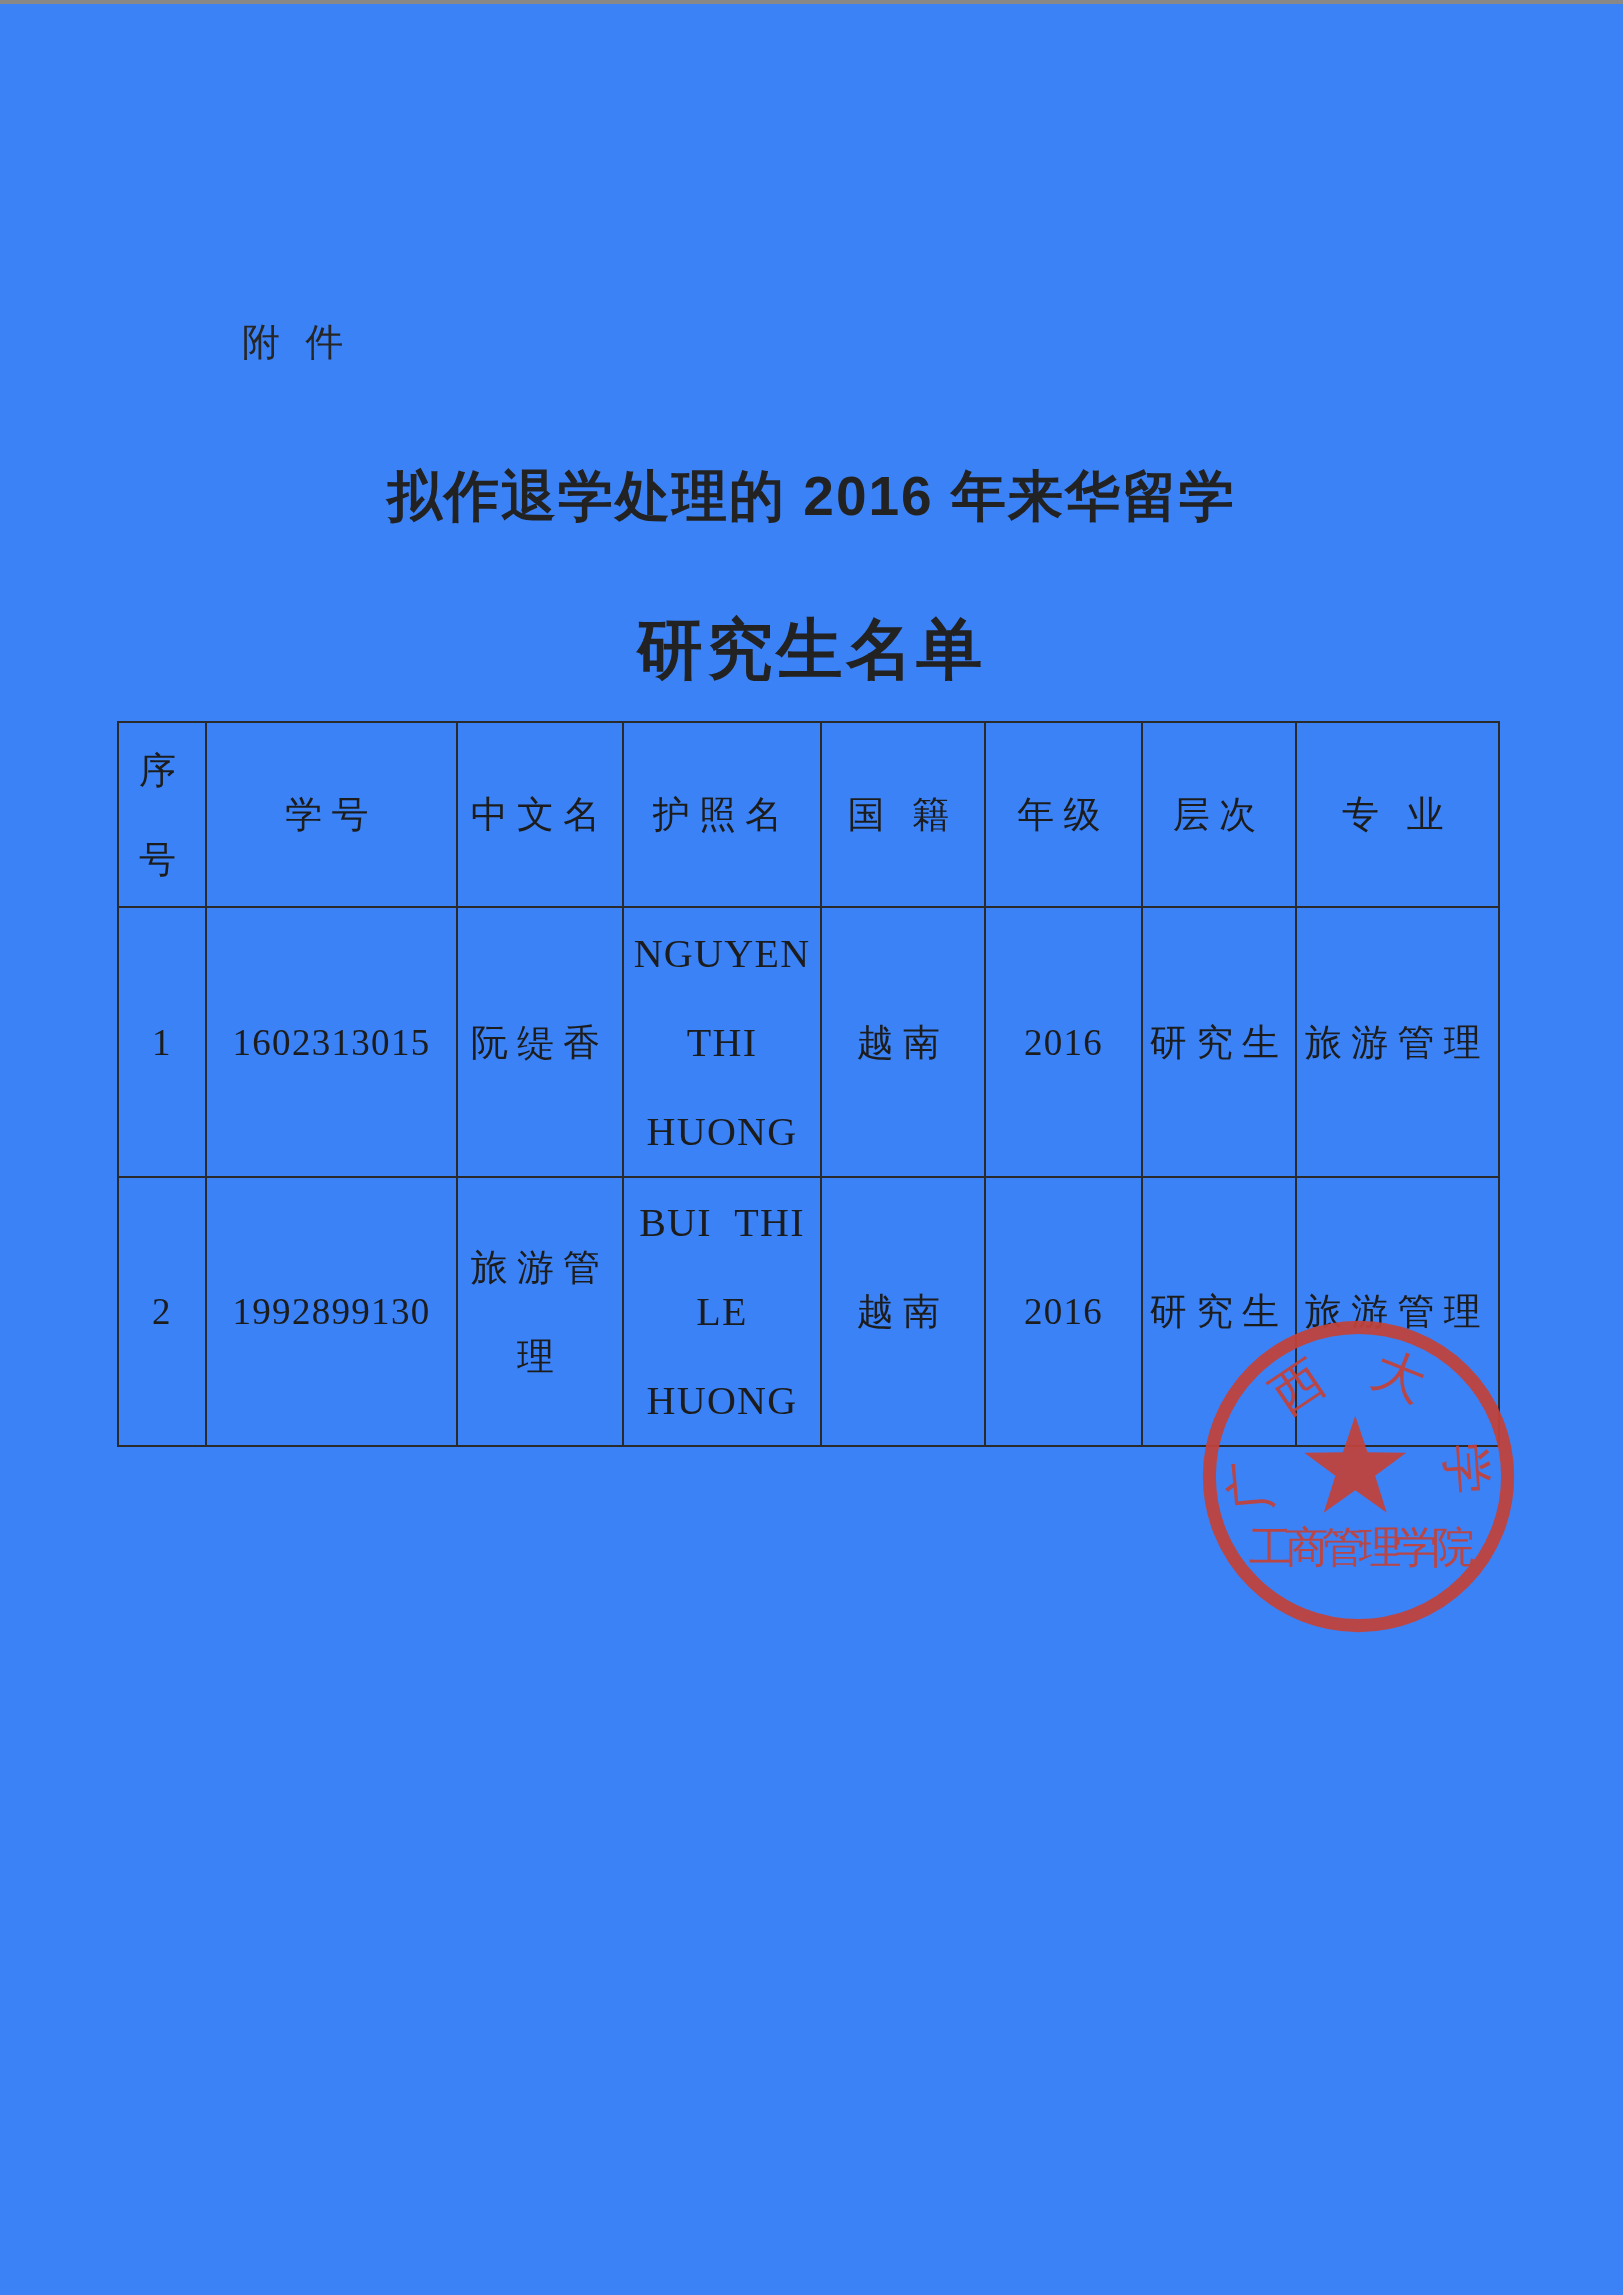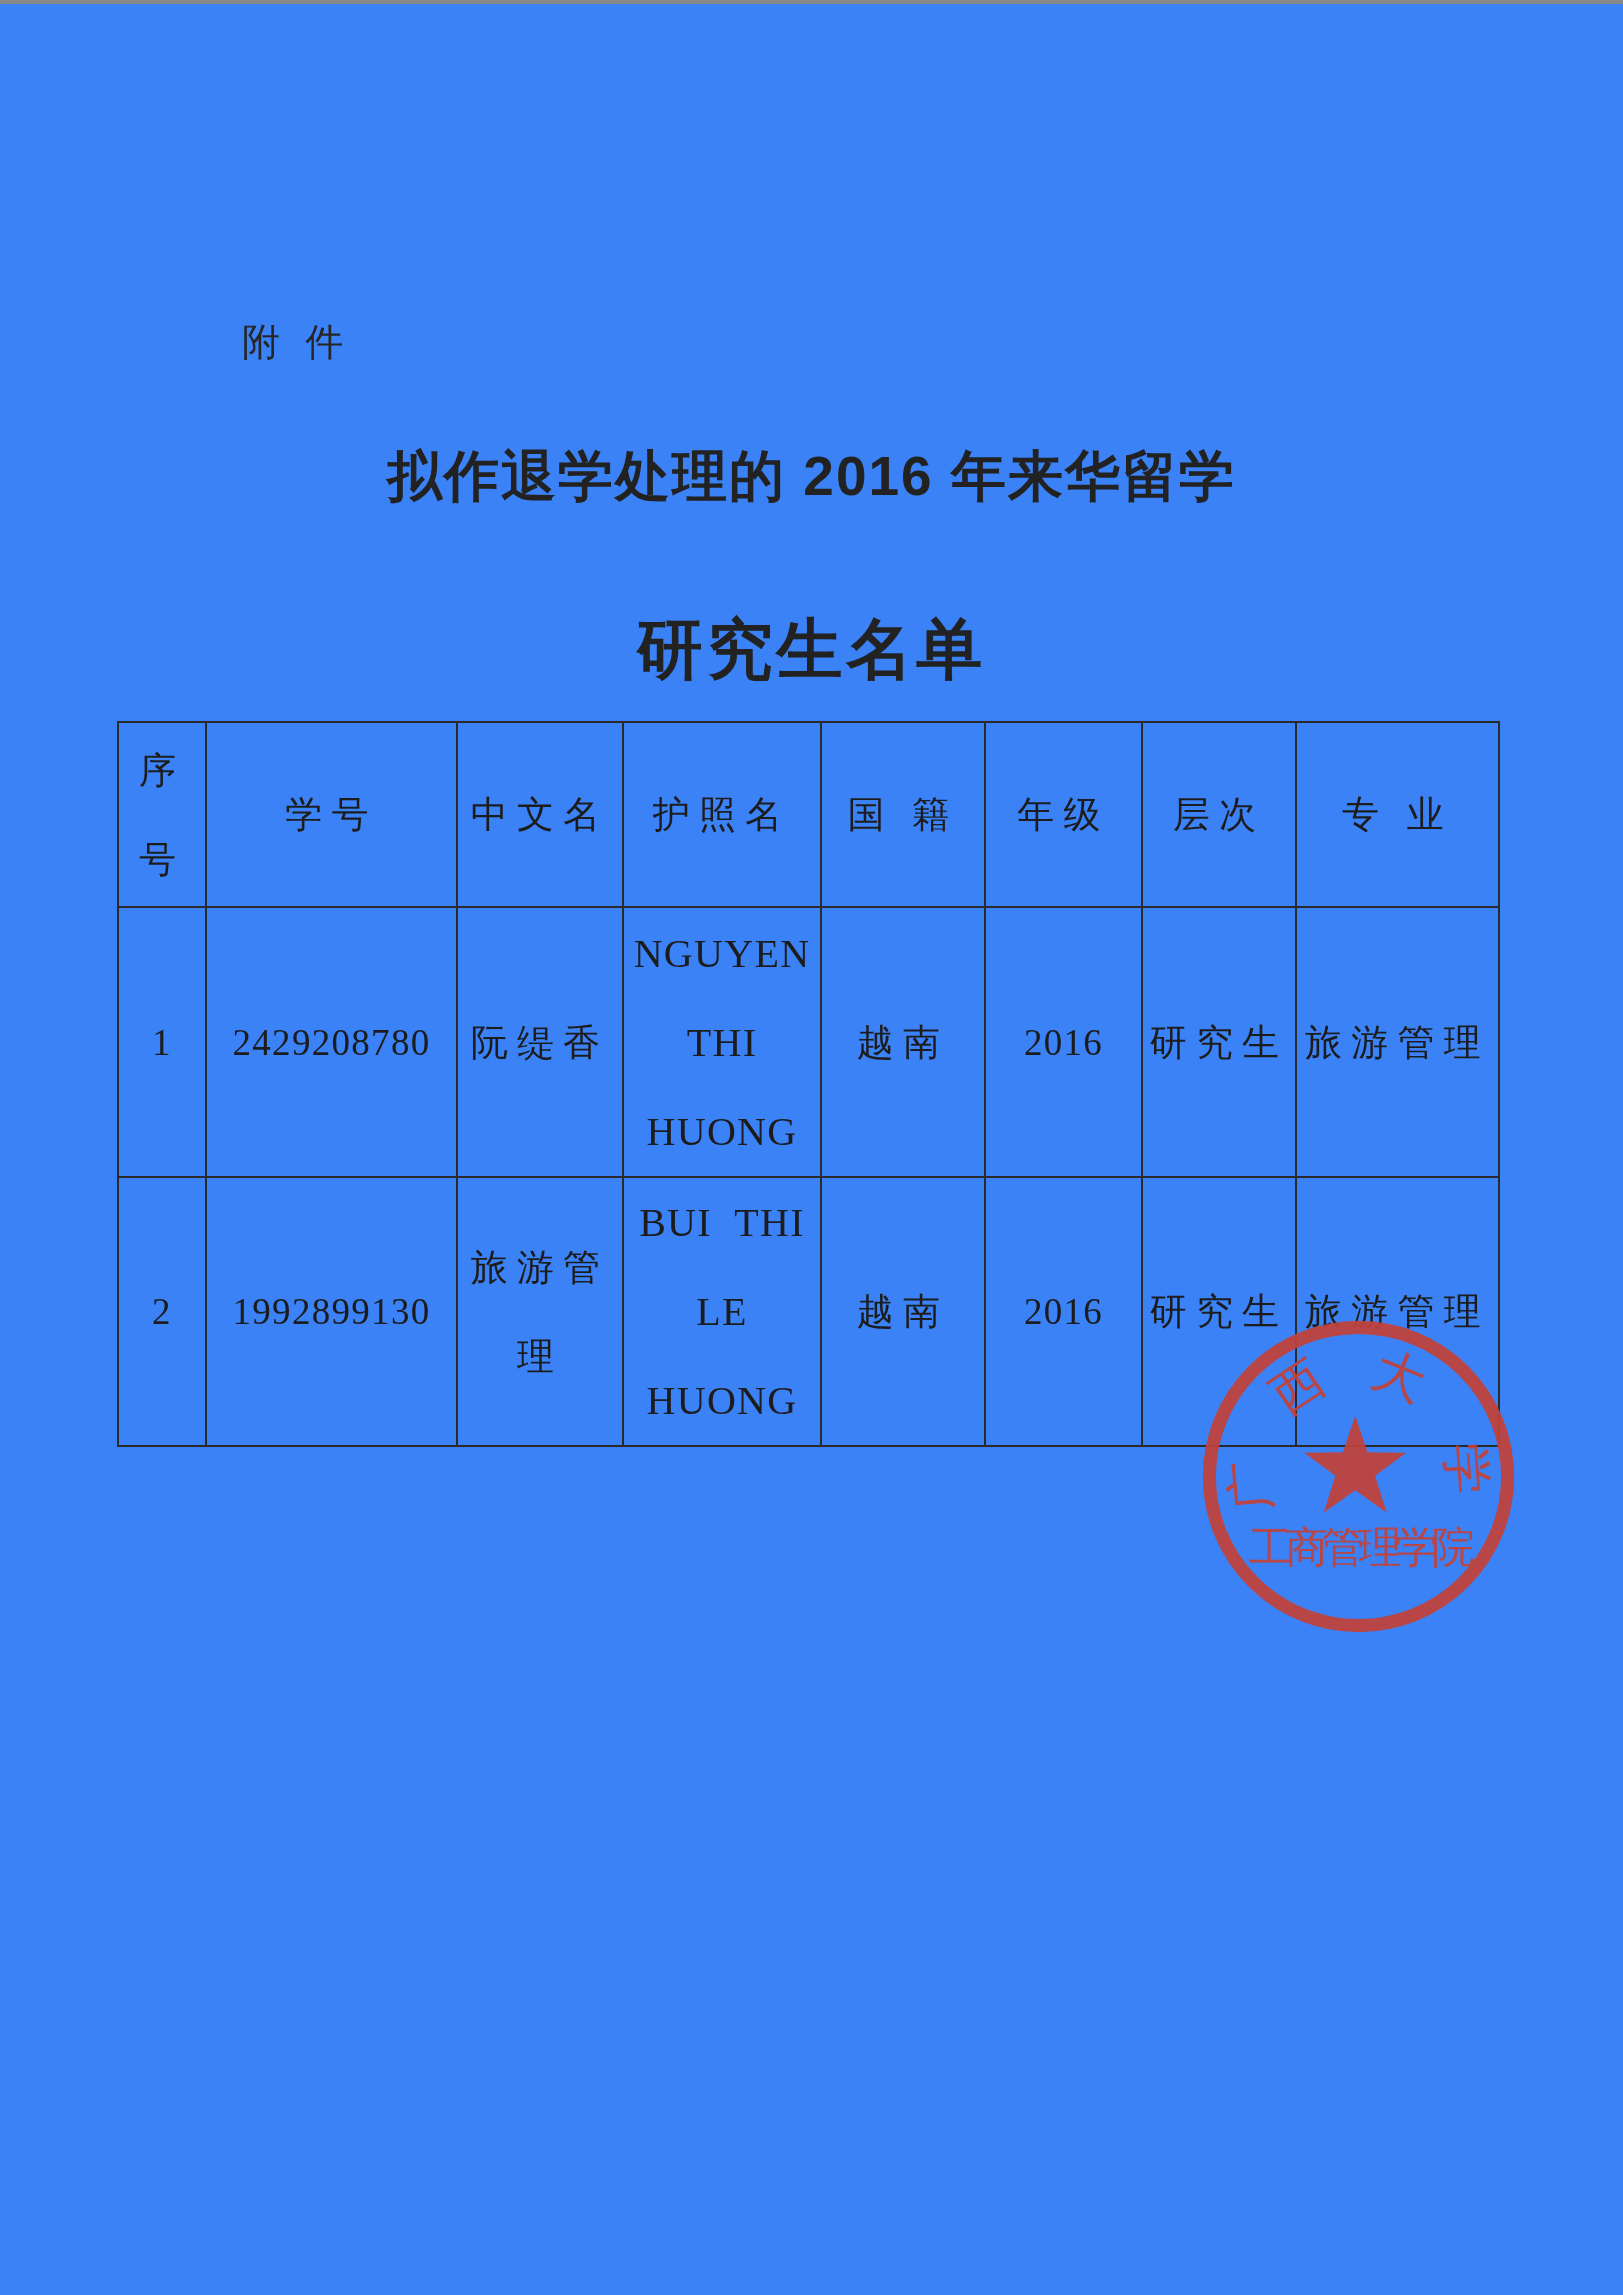--- a/index.html
+++ b/index.html
@@ -23,21 +23,21 @@
   }
   .title-line {
     position: absolute;
     left: 0;
     width: 100%;
     text-align: center;
     font-family: "Liberation Sans", "DejaVu Sans", sans-serif;
     font-weight: 700;
     color: #222222;
   }
-  .title-line.l1 { top: 436px; font-size: 55px; letter-spacing: 2px; }
+  .title-line.l1 { top: 456px; font-size: 55px; letter-spacing: 2px; }
   .title-line.l2 { top: 601px; font-size: 66px; letter-spacing: 3.9px; }
   table.roster {
     position: absolute;
     left: 117px;
     top: 717px;
     width: 1379px;
     border-collapse: collapse;
     table-layout: fixed;
     border: 2.6px solid #2a2a2a;
   }
@@ -107,21 +107,21 @@
         <th class="cjk">护照名</th>
         <th class="cjk">国 籍</th>
         <th class="cjk">年级</th>
         <th class="cjk">层次</th>
         <th class="cjk">专 业</th>
       </tr>
     </thead>
     <tbody>
       <tr class="row-1">
         <td class="num">1</td>
-        <td class="num">2429208780</td>
+        <td class="num">1602313015</td>
         <td class="cjk">阮缇香</td>
         <td class="latin">NGUYEN
 THI
 HUONG</td>
         <td class="cjk">越南</td>
         <td class="num">2016</td>
         <td class="cjk">研究生</td>
         <td class="cjk">旅游管理</td>
       </tr>
       <tr class="row-2">

